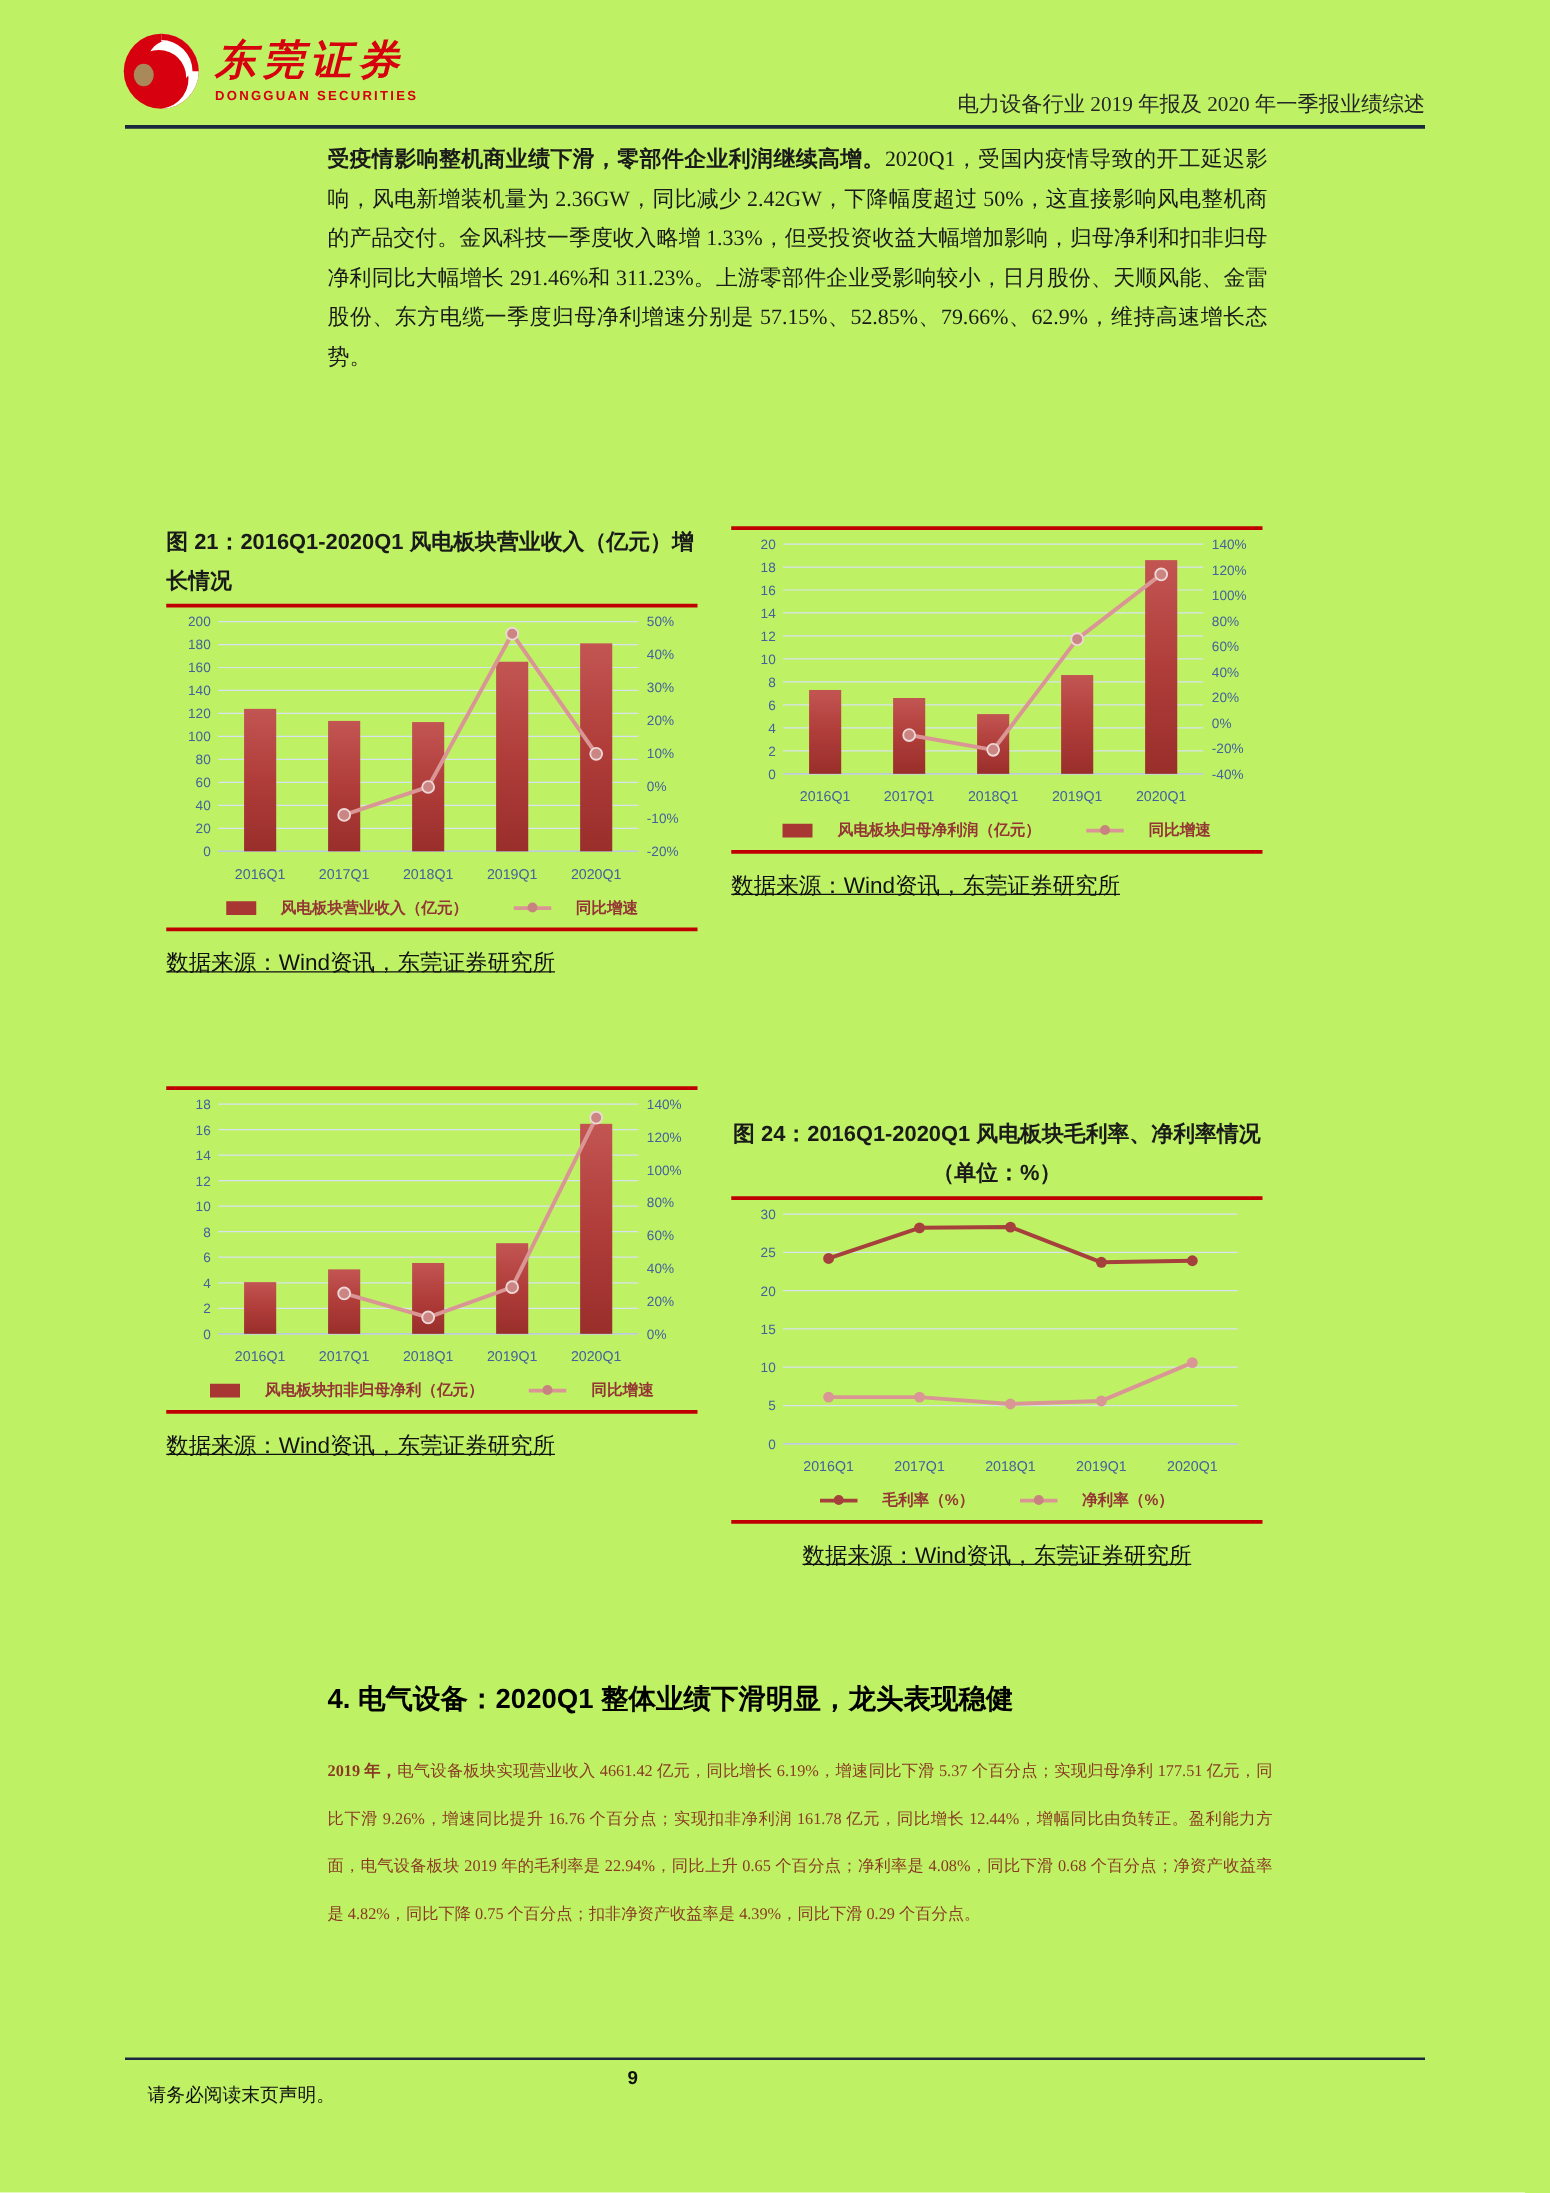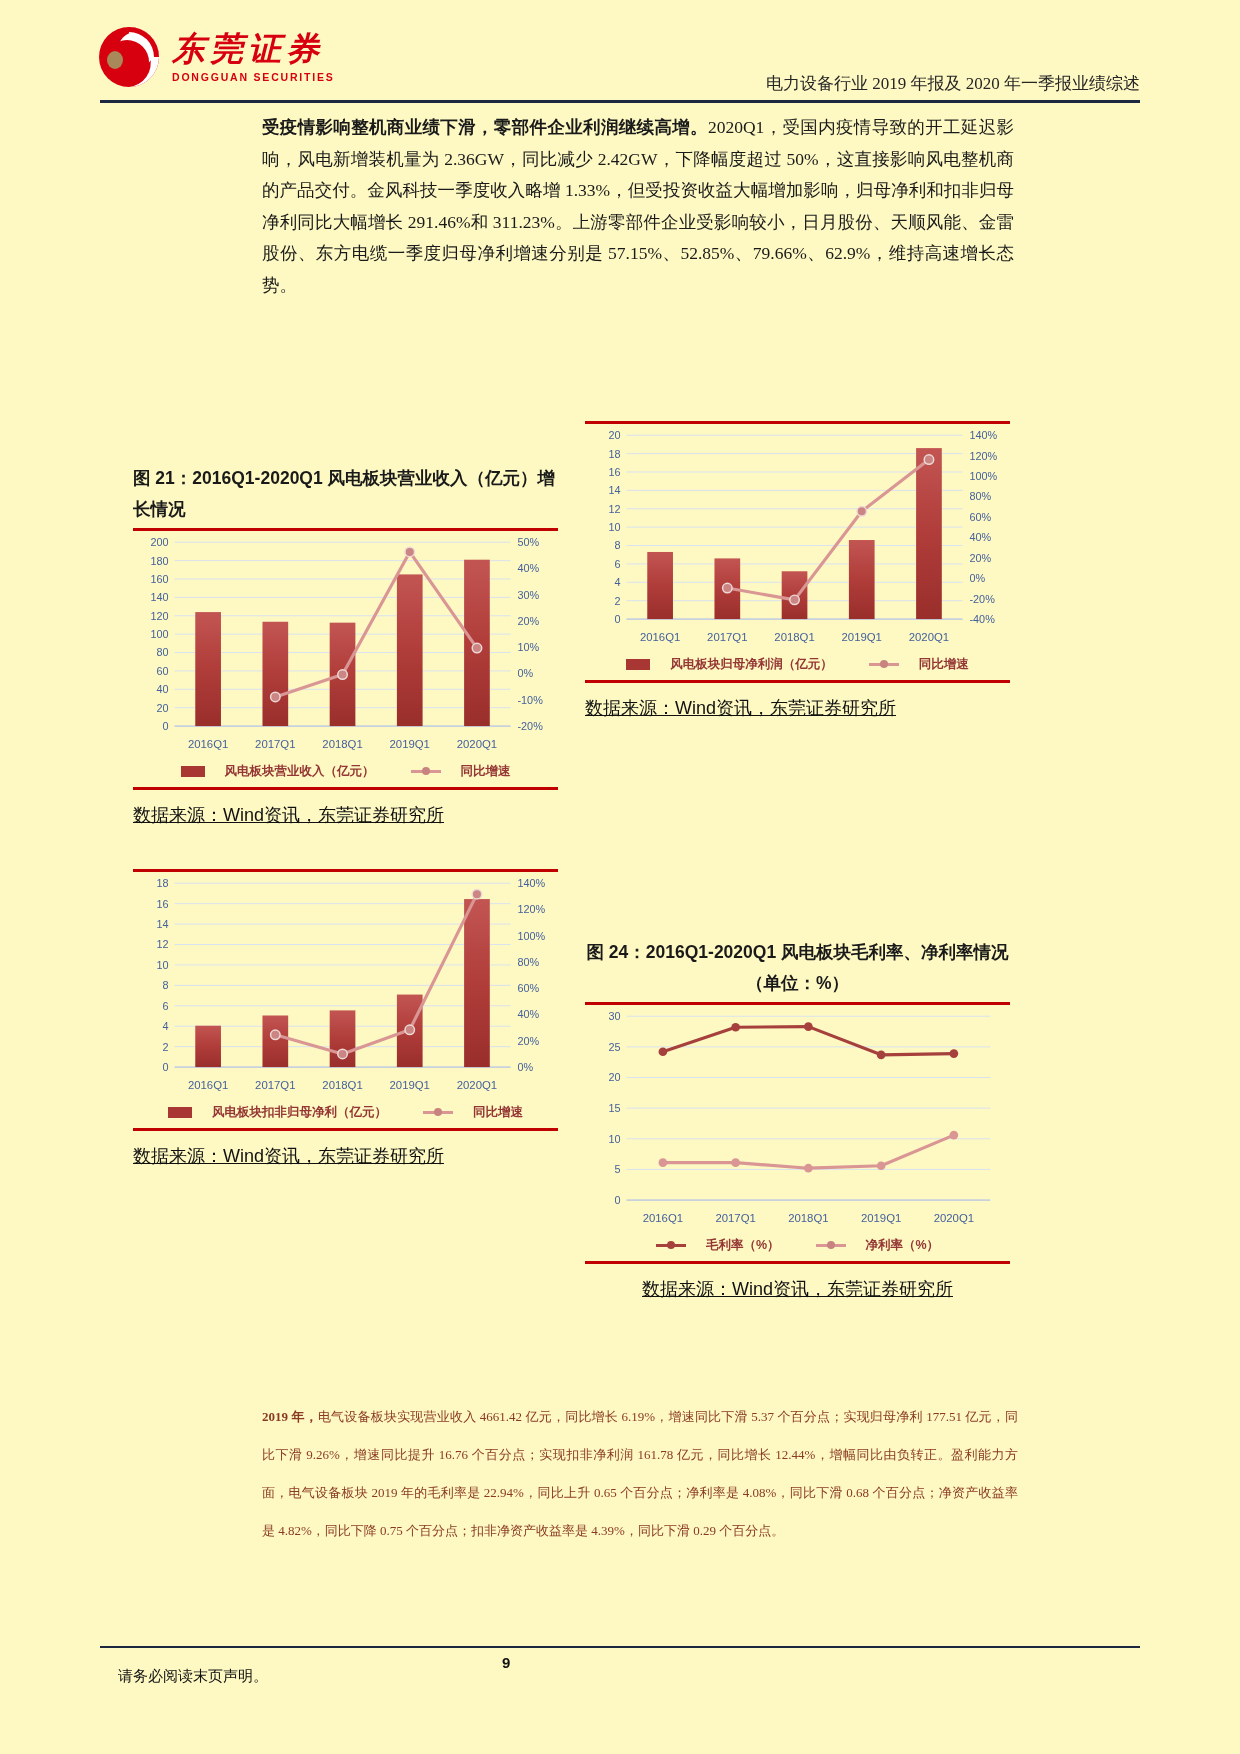--- a/index.html
+++ b/index.html
@@ -1,16 +1,16 @@
 <!DOCTYPE html>
 <html><head>
 <meta charset="utf-8">
 <style>
   html,body{margin:0;padding:0;background:#fff;}
-  .page{position:relative;width:1240px;height:1754px;background:#fef9c3;overflow:hidden;
+  .page{position:relative;width:1240px;height:1754px;background:#bef264;overflow:hidden;
         font-family:"Liberation Serif","DejaVu Serif",serif;color:#1a1a1a;}
 
   
   .logo{position:absolute;left:98px;top:24px;display:flex;align-items:center;gap:10px;}
   .logo-text .cn{font-family:"Liberation Serif",serif;font-weight:bold;font-style:italic;
                  font-size:33px;color:#d7000f;letter-spacing:5px;line-height:36px;}
   .logo-text .en{font-family:"Liberation Sans",sans-serif;font-weight:bold;font-size:10.5px;
                  color:#d7000f;letter-spacing:1.8px;margin-top:4px;}
   .doc-title{position:absolute;right:100px;top:72px;font-size:17px;color:#262626;}
   .hrule{position:absolute;left:100px;width:1040px;height:2.5px;background:#1c2740;}
@@ -23,21 +23,21 @@
          font-size:13px;line-height:38px;text-align:justify;color:#8a3a23;}
   .sec-heading{position:absolute;left:262px;top:1344px;margin:0;
          font-family:"Liberation Sans","DejaVu Sans",sans-serif;
          font-size:22px;font-weight:bold;color:#000;}
 
   
   .fig{position:absolute;width:425px;}
   #fig21{left:133px;top:418px;} #fig22{left:585px;top:418px;}
   #fig23{left:133px;top:866px;} #fig24{left:585px;top:892px;text-align:center;}
   .fig-title{font-family:"Liberation Sans","DejaVu Sans",sans-serif;font-weight:bold;
-             font-size:17.5px;line-height:31px;color:#1a1a1a;min-height:62px;margin-top:45px;}
+             font-size:17.5px;line-height:31px;color:#1a1a1a;min-height:62px;}
   .fig-rule{border-top:3px solid #c00000;margin-top:3px;}
   .fig-rule-b{border-top:3px solid #c00000;margin-top:6px;}
   .chart{display:block;margin-top:2px;}
   .fig-legend{display:flex;justify-content:center;align-items:center;gap:36px;height:20px;
               font-family:"Liberation Sans",sans-serif;font-weight:bold;font-size:12.5px;color:#943634;}
   .leg{display:flex;align-items:center;gap:20px;}
   .sw-bar{width:24px;height:11px;background:#a83734;display:inline-block;}
   .sw-line{width:30px;height:3px;display:inline-block;position:relative;}
   .sw-line.light{background:#d99694;} .sw-line.dark{background:#a6403d;}
   .sw-line::after{content:'';position:absolute;left:11px;top:-2.5px;width:8px;height:8px;border-radius:50%;}
@@ -332,19 +332,20 @@
         </span>
       <span class="leg">
           <span class="sw-line light"></span>
           <span>净利率（%）</span>
         </span>
     </div>
     <div class="fig-rule-b"></div>
     <div class="fig-source">数据来源：Wind资讯，东莞证券研究所</div>
   </div>
 
+  <h2 class="sec-heading">4. 电气设备：2020Q1 整体业绩下滑明显，龙头表现稳健</h2>
   <p class="para2"><b>2019 年，</b><span>电气设备板块实现营业收入 4661.42 亿元，同比增长 6.19%，增速同比下滑 5.37 个百分点；实现归母净利 177.51 亿元，同比下滑 9.26%，增速同比提升 16.76 个百分点；实现扣非净利润 161.78 亿元，同比增长 12.44%，增幅同比由负转正。盈利能力方面，电气设备板块 2019 年的毛利率是 22.94%，同比上升 0.65 个百分点；净利率是 4.08%，同比下滑 0.68 个百分点；净资产收益率是 4.82%，同比下降 0.75 个百分点；扣非净资产收益率是 4.39%，同比下滑 0.29 个百分点。</span></p>
 
   <div class="hrule bottom"></div>
   <div class="footer-disclaimer">请务必阅读末页声明。</div>
   <div class="footer-page">9</div>
 
 </div>
 
 </body></html>

